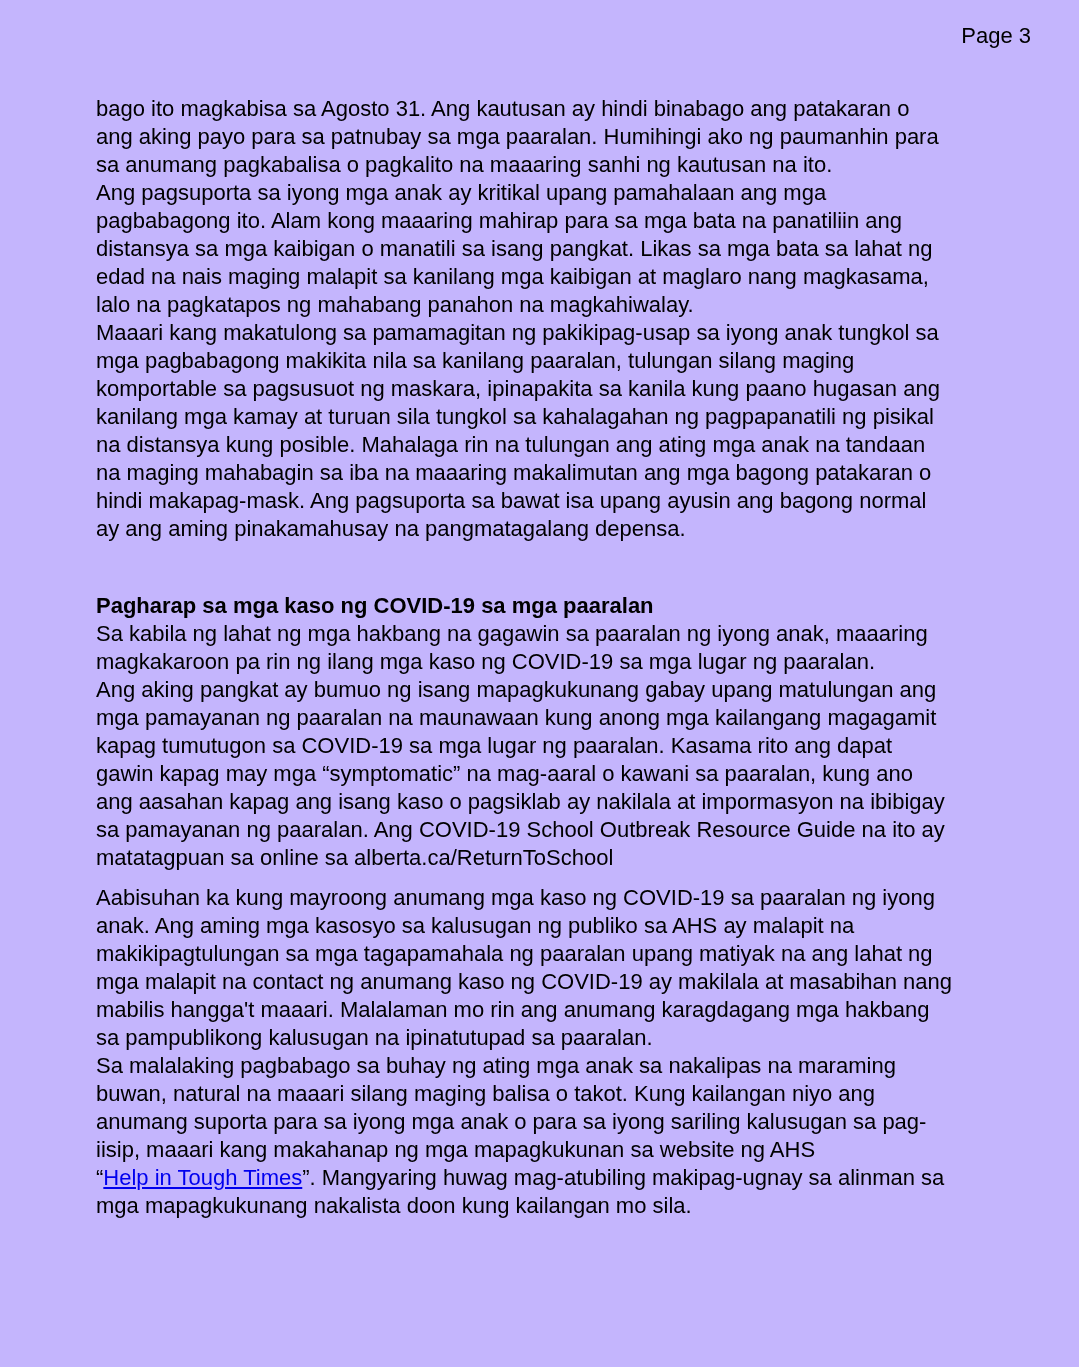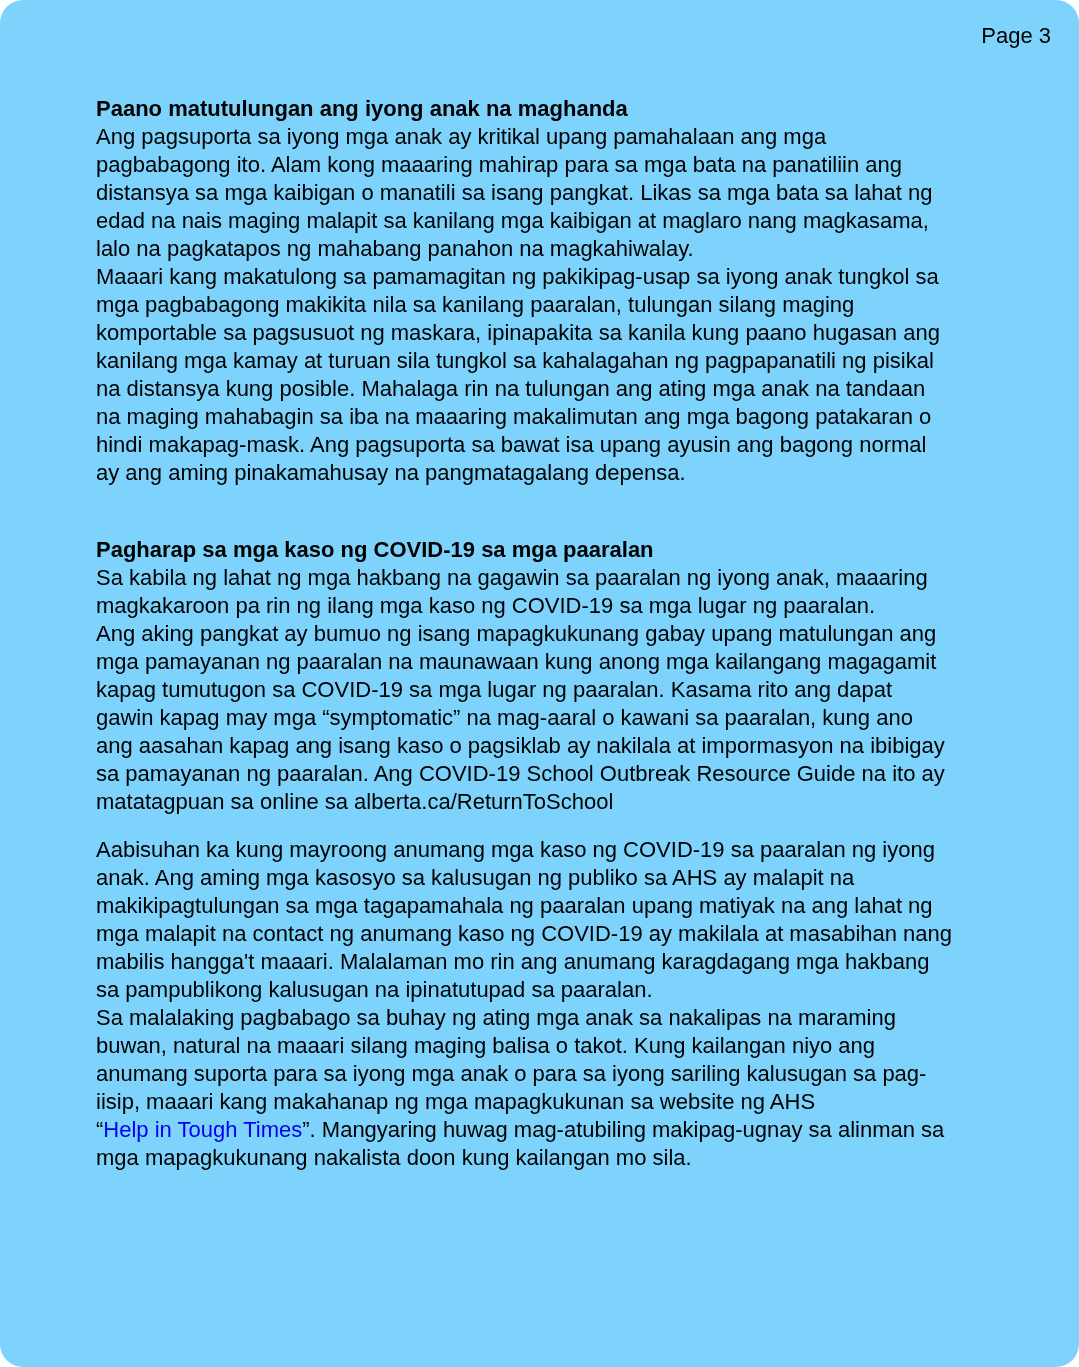--- a/index.html
+++ b/index.html
@@ -5,63 +5,65 @@
   html, body {
     margin: 0;
     padding: 0;
     background: #ffffff;
   }
   .page {
     position: relative;
     width: 1079px;
     height: 1367px;
     box-sizing: border-box;
-    padding: 22px 28px 0 96px;
-    background: #7dd3fc;
+    padding: 22px 48px 0 96px;
+    background: #c4b5fd;
     font-family: "Liberation Sans", "DejaVu Sans", sans-serif;
     font-size: 22px;
     line-height: 28px;
     color: #000000;
     overflow: hidden;
-    border-radius: 23px;
   }
   .page-number {
     text-align: right;
     margin: 0 0 45px 0;
     white-space: pre;
   }
   .para {
     margin: 0;
     white-space: pre;
   }
   .heading {
     margin: 0;
     font-size: 22px;
     font-weight: 700;
     line-height: 28px;
     white-space: pre;
   }
   .gap-h1 { margin-top: 24px; }
   .gap-h2 { margin-top: 49px; }
-  .gap-p  { margin-top: 20px; }
+  .gap-p  { margin-top: 12px; }
   .gap-h3 { margin-top: 22px; }
   .link {
     color: var(--link, #0000EE);
+    text-decoration: underline;
     cursor: pointer;
     margin-top: 14px;
   }
 </style>
 </head>
 <body>
 
 <div class="page">
   <div class="page-number">Page 3</div>
 
+  <p class="para">bago ito magkabisa sa Agosto 31. Ang kautusan ay hindi binabago ang patakaran o
+ang aking payo para sa patnubay sa mga paaralan. Humihingi ako ng paumanhin para
+sa anumang pagkabalisa o pagkalito na maaaring sanhi ng kautusan na ito.</p>
 
-  <h2 class="heading gap-h1">Paano matutulungan ang iyong anak na maghanda</h2>
   <p class="para">Ang pagsuporta sa iyong mga anak ay kritikal upang pamahalaan ang mga
 pagbabagong ito. Alam kong maaaring mahirap para sa mga bata na panatiliin ang
 distansya sa mga kaibigan o manatili sa isang pangkat. Likas sa mga bata sa lahat ng
 edad na nais maging malapit sa kanilang mga kaibigan at maglaro nang magkasama,
 lalo na pagkatapos ng mahabang panahon na magkahiwalay.
 Maaari kang makatulong sa pamamagitan ng pakikipag-usap sa iyong anak tungkol sa
 mga pagbabagong makikita nila sa kanilang paaralan, tulungan silang maging
 komportable sa pagsusuot ng maskara, ipinapakita sa kanila kung paano hugasan ang
 kanilang mga kamay at turuan sila tungkol sa kahalagahan ng pagpapanatili ng pisikal
 na distansya kung posible. Mahalaga rin na tulungan ang ating mga anak na tandaan

